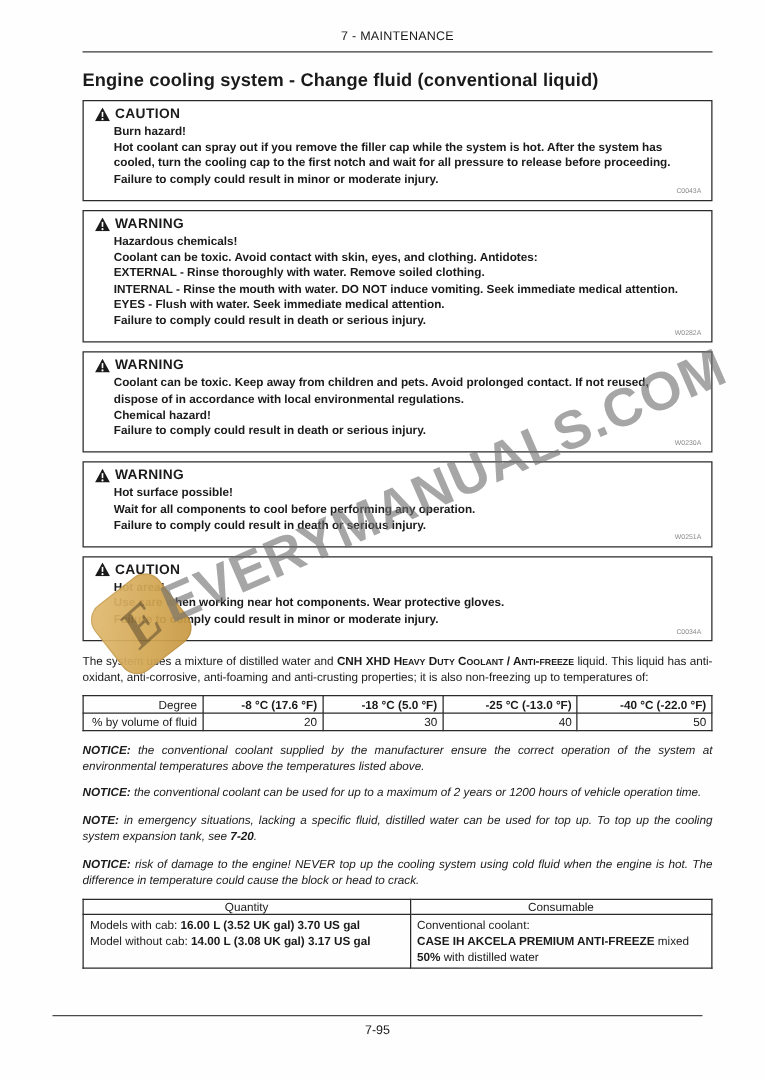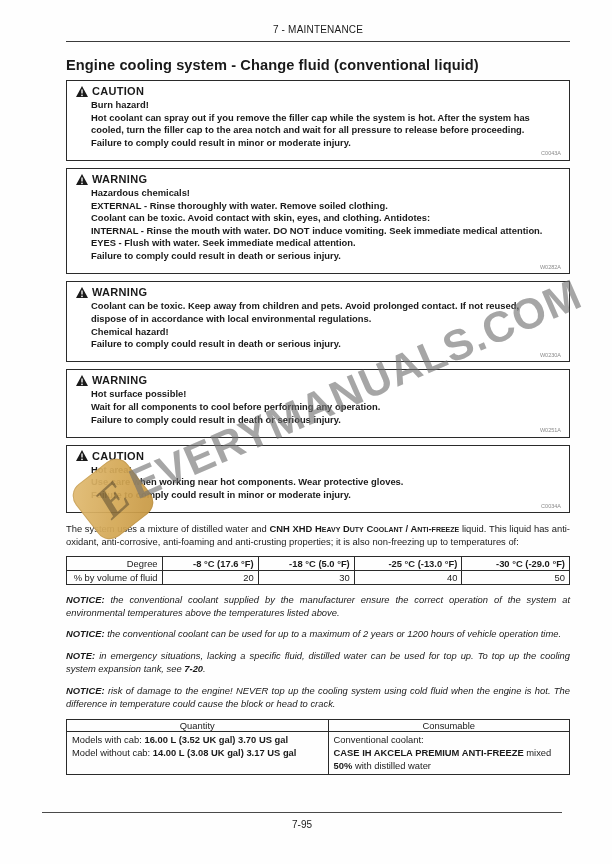--- a/index.html
+++ b/index.html
@@ -67,41 +67,41 @@
         <svg width="12" height="11" viewBox="0 0 24 22">
             <path d="M12 0 L24 22 L0 22 Z" fill="#1a1a1a"></path>
             <rect x="10.7" y="7" width="2.6" height="8" fill="#fff"></rect>
             <circle cx="12" cy="18.6" r="1.7" fill="#fff"></circle>
           </svg>
       </span>
       <span>CAUTION</span>
     </div>
     <div class="sbox-body">
       <div class="bl">Burn hazard!</div>
-      <div class="bl">Hot coolant can spray out if you remove the filler cap while the system is hot.  After the system has cooled, turn the filler cap to the area notch and wait for all pressure to release before proceeding.</div>
+      <div class="bl">Hot coolant can spray out if you remove the filler cap while the system is hot.  After the system has cooled, turn the cooling cap to the first notch and wait for all pressure to release before proceeding.</div>
       <div class="bl">Failure to comply could result in minor or moderate injury.</div>
     </div>
     <div class="sbox-code">C0043A</div>
   </div>
 
   <div class="sbox">
     <div class="sbox-head">
       <span class="tri">
         <svg width="12" height="11" viewBox="0 0 24 22">
             <path d="M12 0 L24 22 L0 22 Z" fill="#1a1a1a"></path>
             <rect x="10.7" y="7" width="2.6" height="8" fill="#fff"></rect>
             <circle cx="12" cy="18.6" r="1.7" fill="#fff"></circle>
           </svg>
       </span>
       <span>WARNING</span>
     </div>
     <div class="sbox-body">
       <div class="bl">Hazardous chemicals!</div>
+      <div class="bl">Coolant can be toxic.  Avoid contact with skin, eyes, and clothing.  Antidotes:</div>
       <div class="bl">EXTERNAL - Rinse thoroughly with water.  Remove soiled clothing.</div>
-      <div class="bl">Coolant can be toxic.  Avoid contact with skin, eyes, and clothing.  Antidotes:</div>
       <div class="bl">INTERNAL - Rinse the mouth with water.  DO NOT induce vomiting.  Seek immediate medical attention.</div>
       <div class="bl">EYES - Flush with water.  Seek immediate medical attention.</div>
       <div class="bl">Failure to comply could result in death or serious injury.</div>
     </div>
     <div class="sbox-code">W0282A</div>
   </div>
 
   <div class="sbox">
     <div class="sbox-head">
       <span class="tri">
@@ -161,21 +161,21 @@
 
   <p class="intro"><span>The system uses a mixture of distilled water and </span><span class="brand-sc">CNH XHD Heavy Duty Coolant / Anti-freeze</span><span> liquid.  This liquid has anti-oxidant, anti-corrosive, anti-foaming and anti-crusting properties; it is also non-freezing up to temperatures of:</span></p>
 
   <table class="deg-table">
     <tbody>
         <tr>
       <td class="c1">Degree</td>
       <td class="hd">-8 °C (17.6 °F)</td>
       <td class="hd">-18 °C (5.0 °F)</td>
       <td class="hd">-25 °C (-13.0 °F)</td>
-      <td class="hd">-30 °C (-29.0 °F)</td>
+      <td class="hd">-40 °C (-22.0 °F)</td>
     </tr>
     <tr>
       <td class="c1">% by volume of fluid</td>
       <td>20</td>
       <td>30</td>
       <td>40</td>
       <td>50</td>
     </tr>
   </tbody>
     </table>

